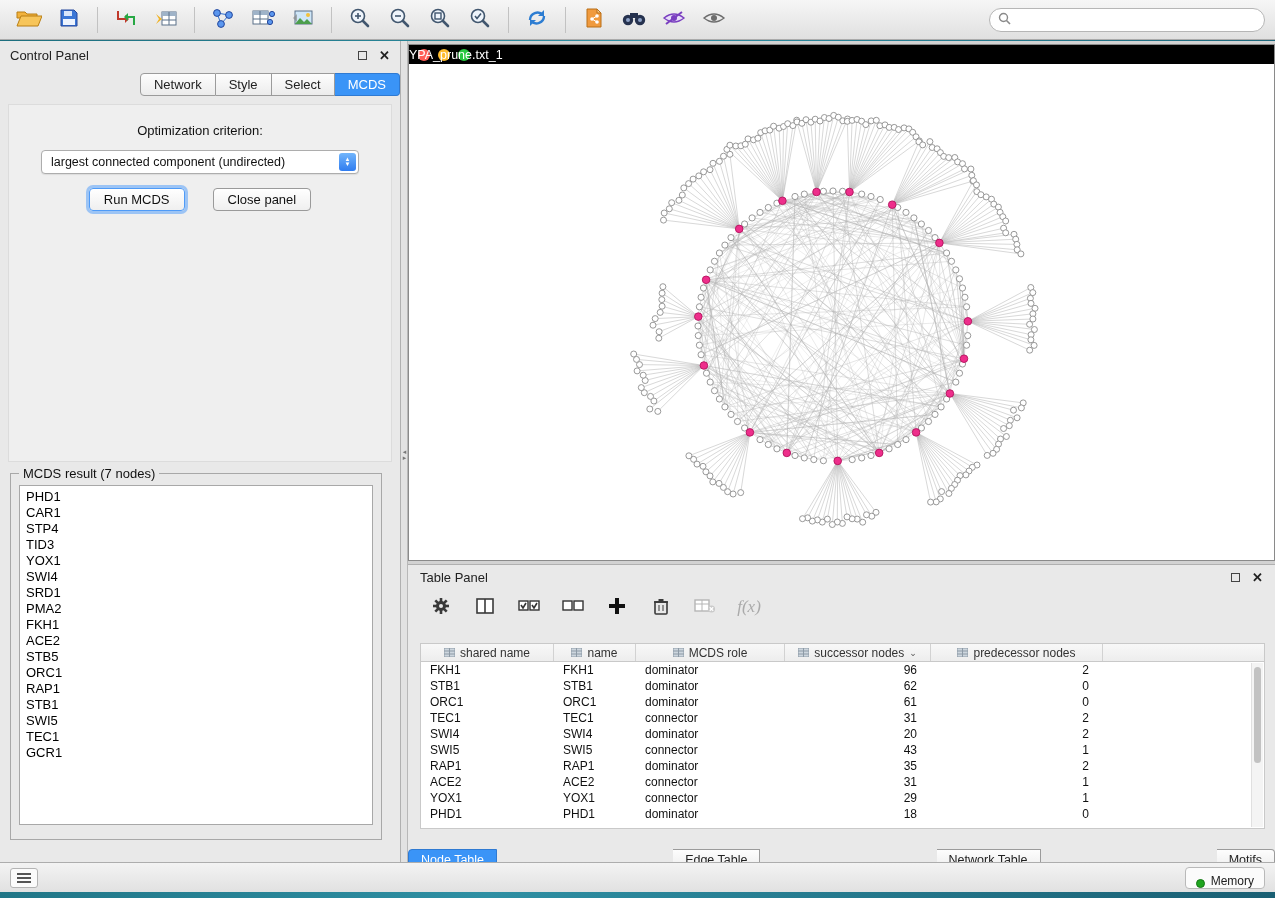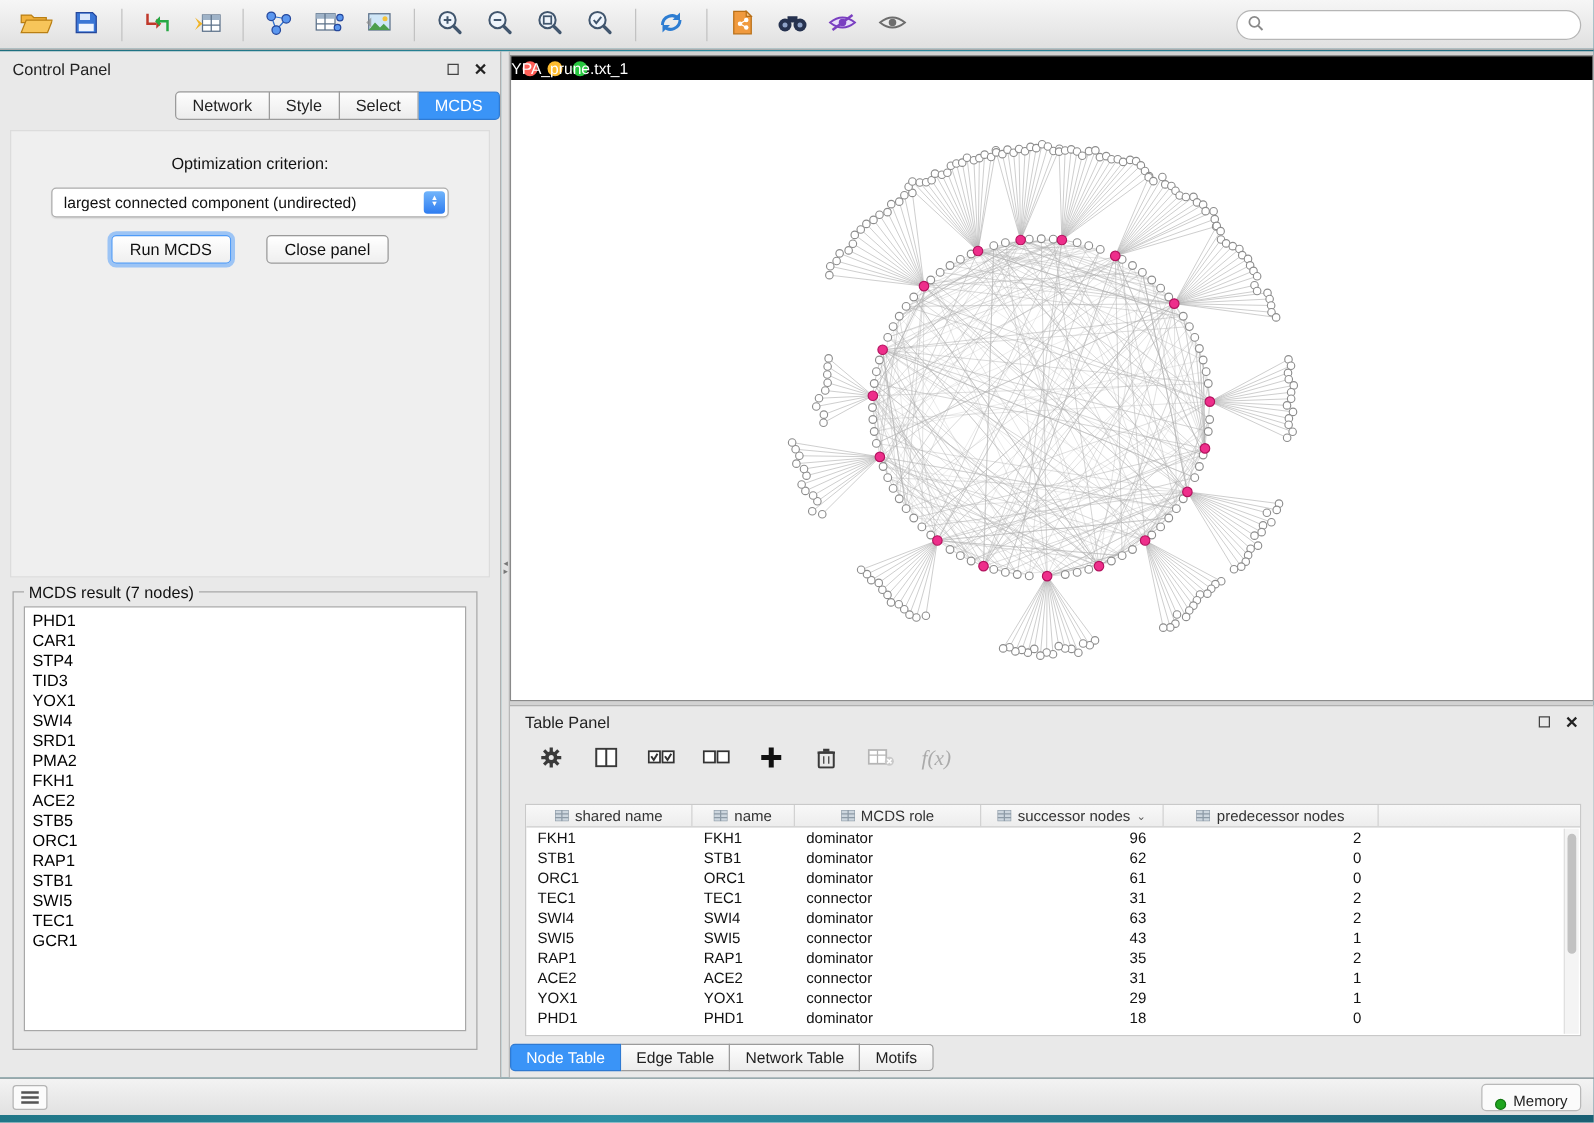--- a/index.html
+++ b/index.html
@@ -64,21 +64,21 @@
   .thead{display:flex;height:18px;background:linear-gradient(#f8f8f8,#ededed);border-bottom:1px solid #c9c9c9}
   .th{display:flex;align-items:center;justify-content:center;gap:5px;font-size:12px;color:#333;border-right:1px solid #d2d2d2;overflow:hidden}
   .hgrid{width:11px;height:9px;flex:none}
   .sortch{font-size:9px;color:#555}
   .tr{display:flex;height:16px;align-items:center}
   .td{font-size:12px;color:#111;padding-left:9px;overflow:hidden;white-space:nowrap}
   .num{text-align:right;padding-right:14px;padding-left:0}
   .c1{width:133px}.c2{width:82px}.c3{width:149px}.c4{width:146px}.c5{width:172px}.cf{flex:1;border-right:none}
   .vscroll{position:absolute;right:1px;top:19px;bottom:1px;width:12px;background:#f4f4f4;border-left:1px solid #e0e0e0}
   .vthumb{position:absolute;left:2px;right:2px;top:4px;height:96px;background:#c2c2c2;border-radius:4px}
-  .bottom-tabs{position:absolute;left:0;right:0;top:270px;display:flex;justify-content:flex-start}
+  .bottom-tabs{position:absolute;left:0;right:0;top:284px;display:flex;justify-content:space-between}
   .btab{font-size:12.5px;padding:3px 12px;border:1px solid #9b9b9b;border-left:none;background:linear-gradient(#fdfdfd,#ececec);color:#222}
   .btab:first-child{border-left:1px solid #9b9b9b;border-radius:4px 0 0 4px}
   .btab:last-child{border-radius:0 4px 4px 0}
   .btab.active{background:#3a94f7;color:#fff;border-color:#2f7ad2}
 
   
   .statusbar{position:absolute;left:0;right:0;top:862px;height:30px;background:linear-gradient(#f3f3f3,#e1e1e1);border-top:1px solid #adadad;display:flex;align-items:center;padding:0 10px}
   .hamburger{width:28px;height:20px;border:1px solid #b4b4b4;border-radius:3px;background:#fbfbfb;display:flex;flex-direction:column;justify-content:center;gap:2px;align-items:center}
   .hamburger i{display:block;width:14px;height:2px;background:#555}
   .memory-btn{margin-left:auto;height:22px;border:1px solid #b9b9b9;border-radius:4px;background:#fbfbfb;display:flex;align-items:flex-end;gap:6px;padding:0 10px;font-size:12px;color:#222}
@@ -1238,21 +1238,21 @@
             <div class="td c3">connector</div>
             <div class="td c4 num">31</div>
             <div class="td c5 num">2</div>
             <div class="td cf"></div>
           </div>
 
           <div class="tr">
             <div class="td c1">SWI4</div>
             <div class="td c2">SWI4</div>
             <div class="td c3">dominator</div>
-            <div class="td c4 num">63</div>
+            <div class="td c4 num">20</div>
             <div class="td c5 num">2</div>
             <div class="td cf"></div>
           </div>
 
           <div class="tr">
             <div class="td c1">SWI5</div>
             <div class="td c2">SWI5</div>
             <div class="td c3">connector</div>
             <div class="td c4 num">43</div>
             <div class="td c5 num">1</div>

